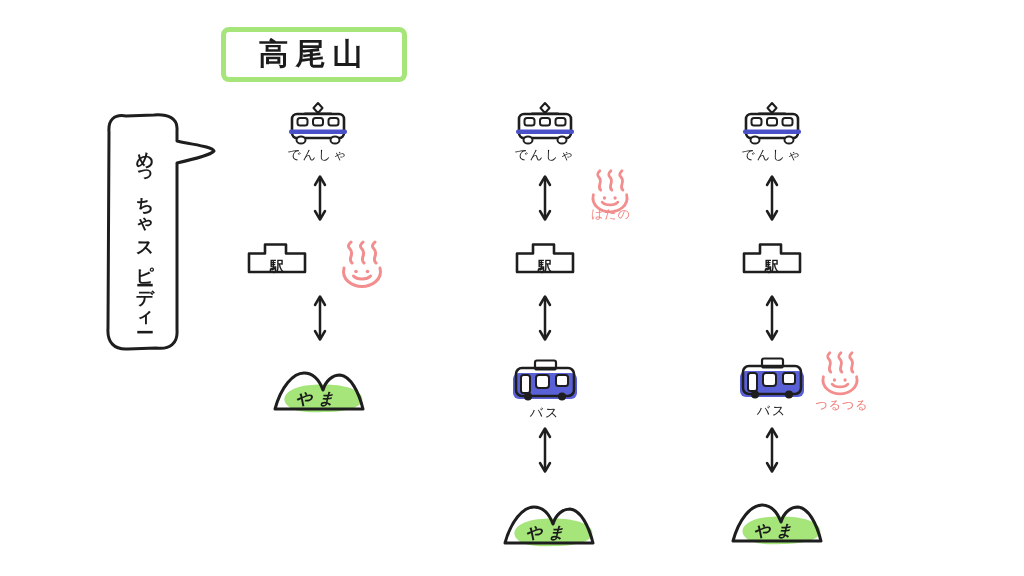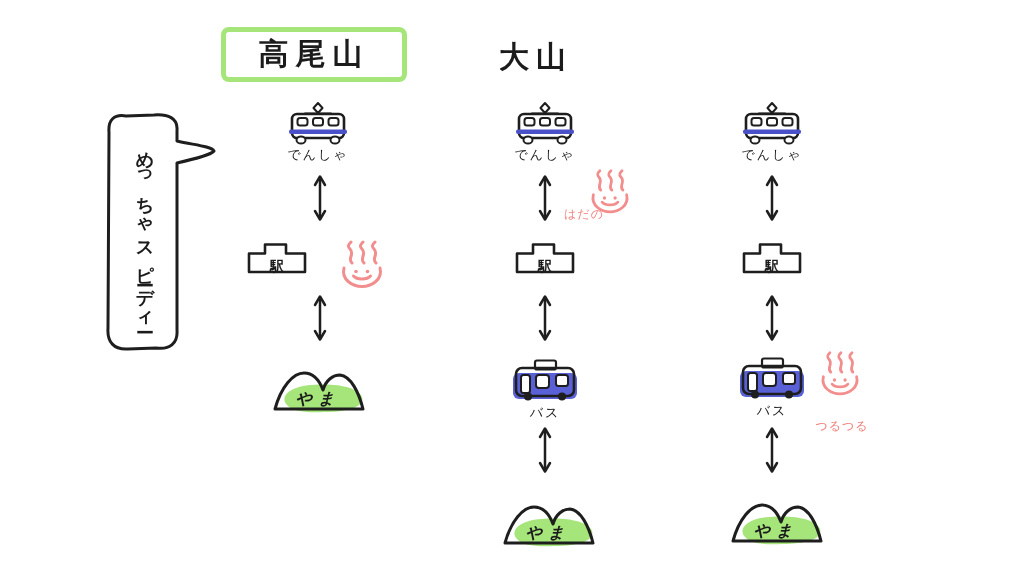--- a/index.html
+++ b/index.html
@@ -104,21 +104,20 @@
   <div class="abs" style="left:98px;top:106px;width:120px;height:250px;">
     <svg width="120" height="250">
         <use href="#sym-bubble"></use>
       </svg>
     <div class="abs bubble-text" style="left:24px;top:18px;width:46px;height:214px;">めっちゃスピーディー</div>
   </div>
 
   <div class="abs header-box" style="left:221px;top:27px;width:176px;height:45px;">
     <div class="col-header">高尾山</div>
   </div>
-  <div class="abs col-header" style="left:466px;top:37px;width:140px;">大山</div>
 
   <div>
     <svg class="abs" style="left:286px;top:100px;" width="64" height="46">
         <use href="#sym-train"></use>
       </svg>
     <div class="abs icon-label" style="left:278px;top:146px;width:80px;">でんしゃ</div>
 
     <svg class="abs" style="left:312px;top:172px;" width="16" height="52">
         <use href="#sym-arrow-v"></use>
       </svg>
@@ -150,21 +149,21 @@
         <use href="#sym-train"></use>
       </svg>
     <div class="abs icon-label" style="left:505px;top:146px;width:80px;">でんしゃ</div>
 
     <svg class="abs" style="left:537px;top:172px;" width="16" height="52">
         <use href="#sym-arrow-v"></use>
       </svg>
     <svg class="abs" style="left:586px;top:168px;" width="48" height="48">
         <use href="#sym-onsen"></use>
       </svg>
-    <div class="abs onsen-label" style="left:552px;top:206px;width:64px;">はだの</div>
+    <div class="abs onsen-label" style="left:579px;top:206px;width:64px;">はだの</div>
 
     <div class="abs" style="left:514px;top:241px;width:62px;height:34px;">
       <svg width="62" height="34">
           <use href="#sym-station"></use>
         </svg>
       <div class="abs station-char" style="left:0;top:0;width:62px;height:34px;">駅</div>
     </div>
 
     <svg class="abs" style="left:537px;top:292px;" width="16" height="52">
         <use href="#sym-arrow-v"></use>
@@ -208,21 +207,21 @@
         <use href="#sym-arrow-v"></use>
       </svg>
 
     <svg class="abs" style="left:737px;top:356px;" width="70" height="46">
         <use href="#sym-bus"></use>
       </svg>
     <div class="abs icon-label" style="left:732px;top:402px;width:80px;">バス</div>
     <svg class="abs" style="left:816px;top:350px;" width="48" height="48">
         <use href="#sym-onsen"></use>
       </svg>
-    <div class="abs onsen-label" style="left:804px;top:418px;width:76px;">つるつる</div>
+    <div class="abs onsen-label" style="left:804px;top:397px;width:76px;">つるつる</div>
 
     <svg class="abs" style="left:764px;top:424px;" width="16" height="52">
         <use href="#sym-arrow-v"></use>
       </svg>
 
     <div class="abs" style="left:726px;top:492px;width:100px;height:54px;">
       <svg width="100" height="54">
           <use href="#sym-mountain"></use>
         </svg>
       <div class="abs mountain-char" style="left:0;top:0;width:100px;height:54px;">やま</div>

